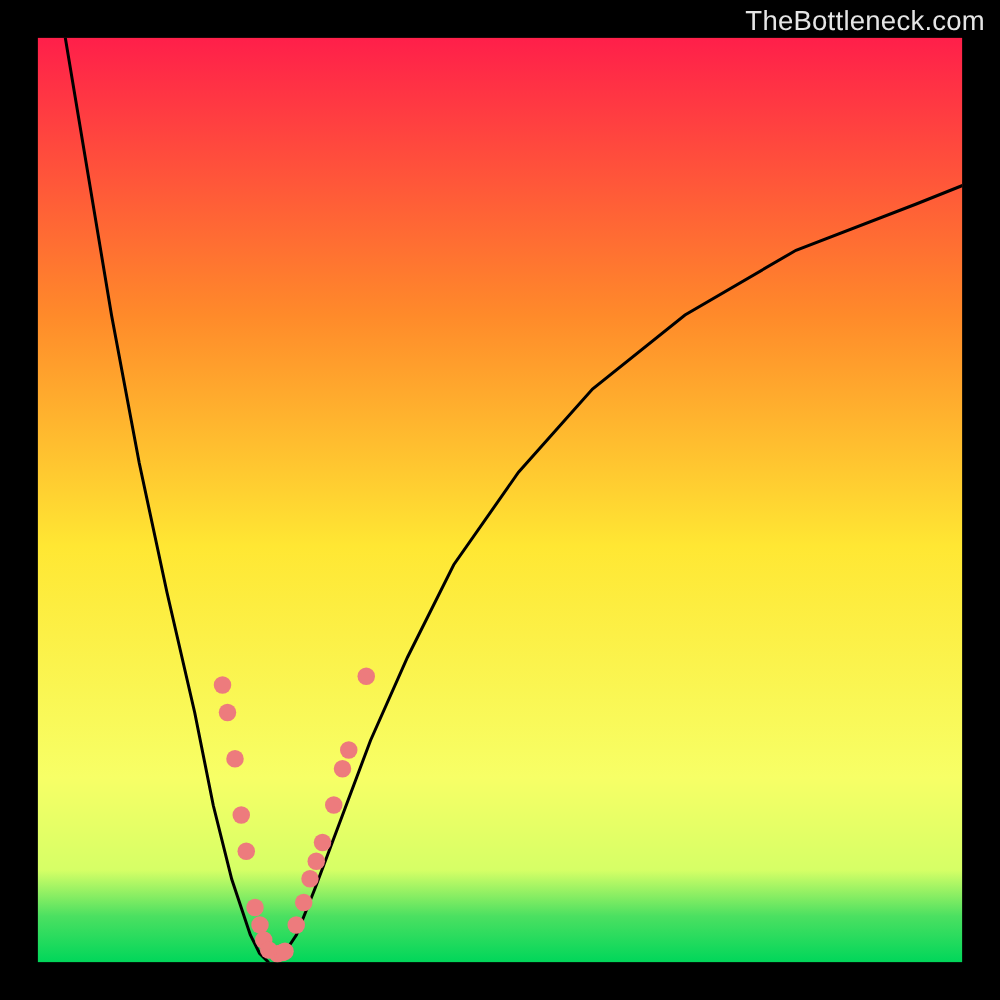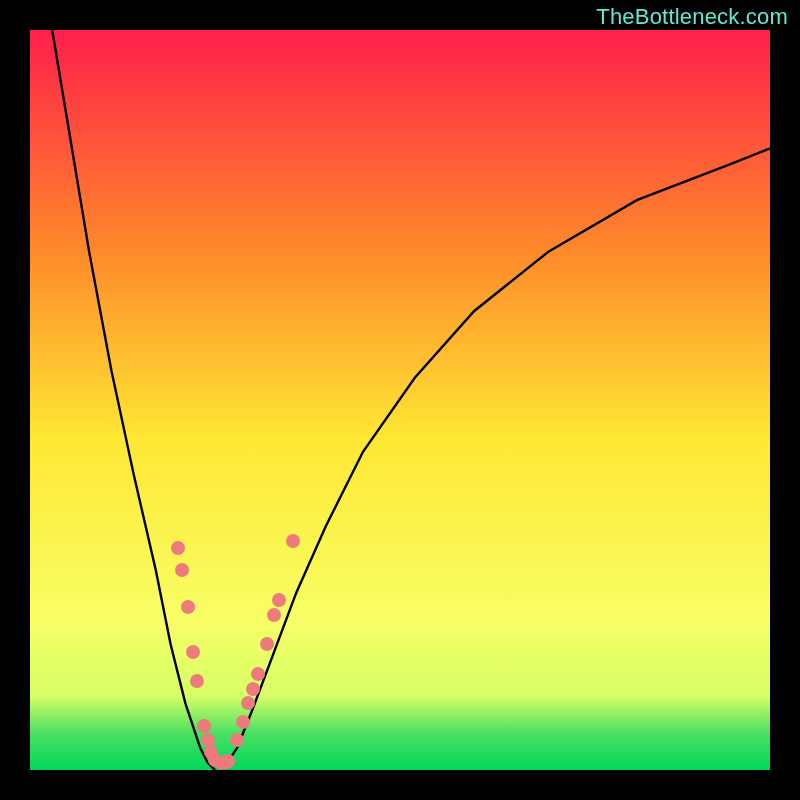--- a/index.html
+++ b/index.html
@@ -32,21 +32,21 @@
   svg.curve {
     position: absolute;
     left: 0; top: 0;
     width: 740px;
     height: 740px;
   }
   .watermark {
     position: absolute;
     top: 4px;
     right: 12px;
-    color: #5eead4;
+    color: #e5e5e5;
     font-size: 22px;
     font-weight: 400;
     letter-spacing: 0.2px;
   }
   .dot {
     position: absolute;
     width: 14px;
     height: 14px;
     margin-left: -7px;
     margin-top: -7px;

